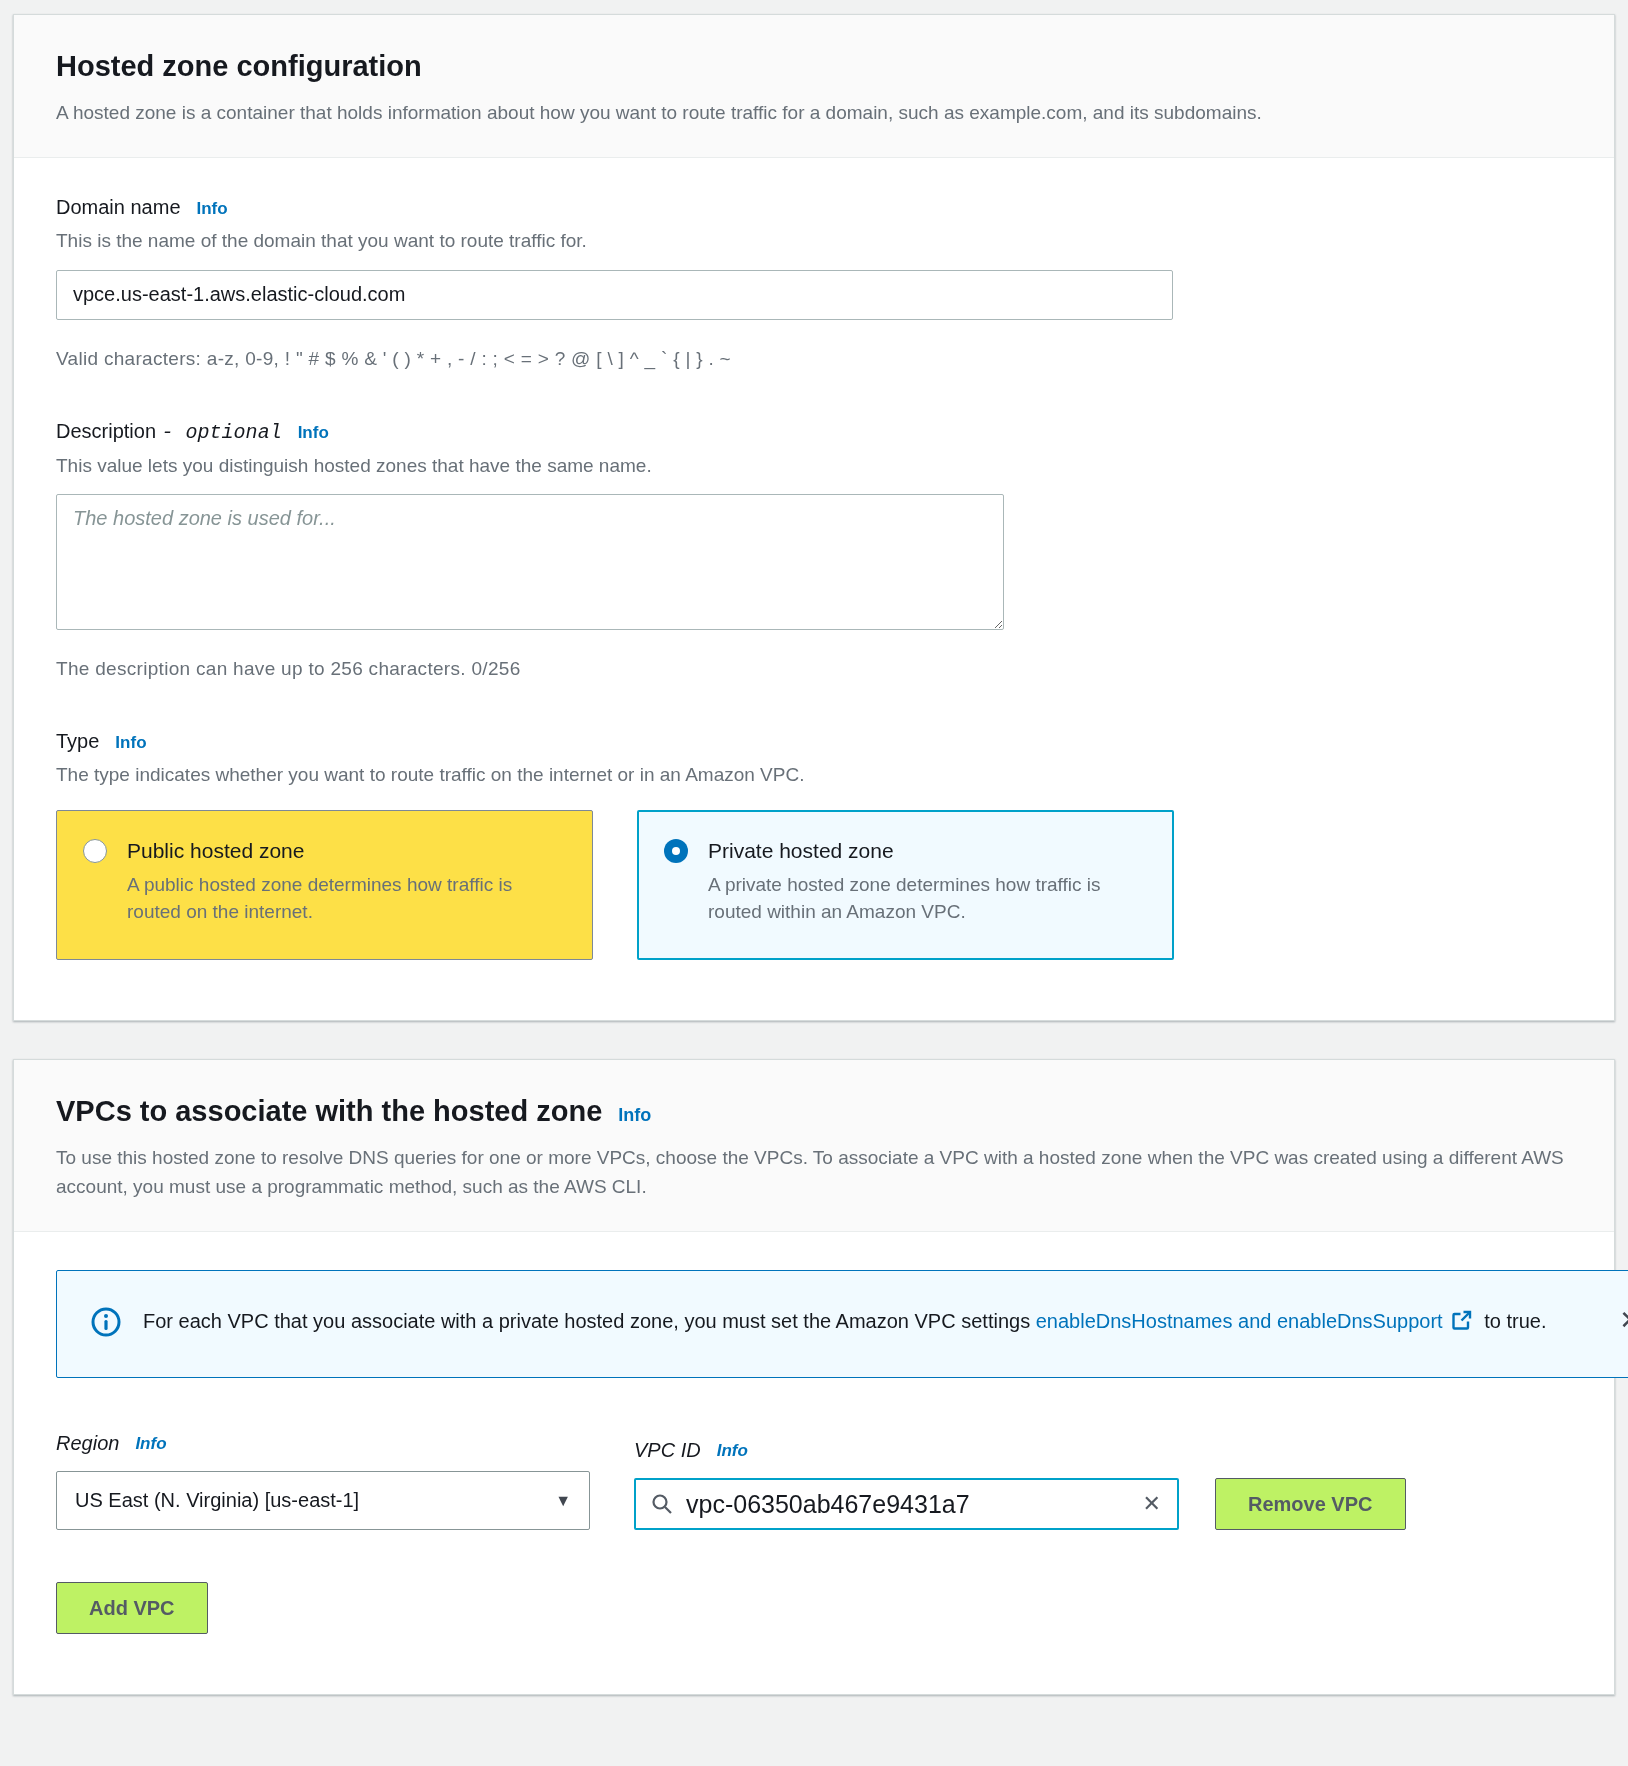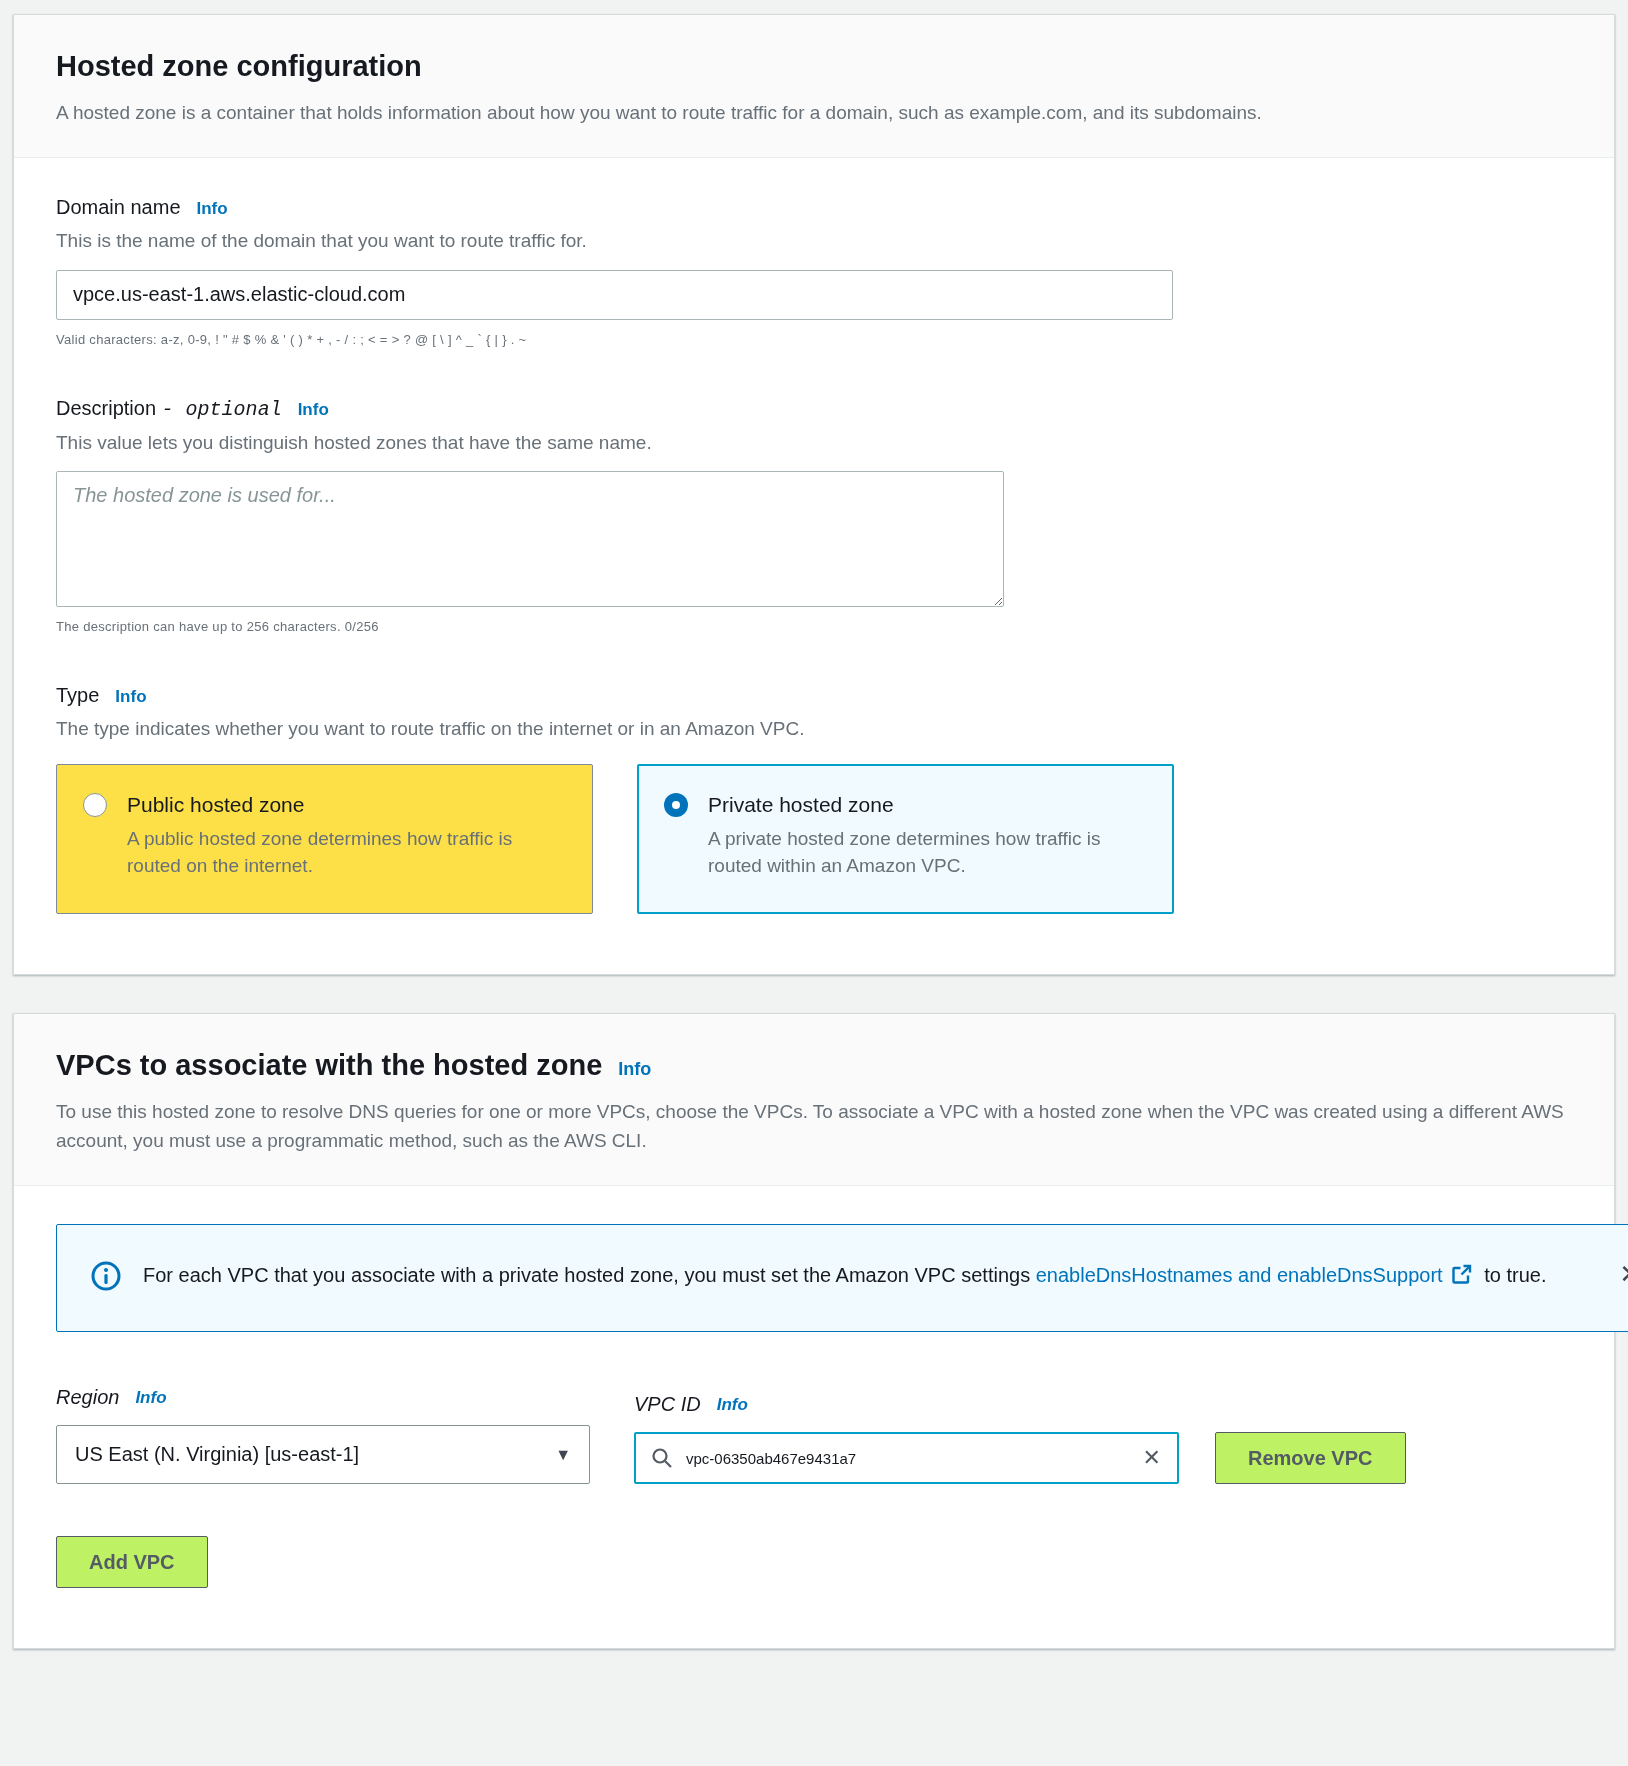--- a/index.html
+++ b/index.html
@@ -57,22 +57,22 @@
   .field-label-row { display: flex; align-items: baseline; }
   .field-label { font-size: 20px; color: #16191f; }
   .field-label .optional { font-style: italic; font-family: Liberation Mono, monospace; }
   .field-helper {
     margin-top: 8px;
     font-size: 19px;
     color: #687078;
     line-height: 1.5;
   }
   .field-constraint {
-    margin-top: 12px;
-    font-size: 13px;
+    margin-top: 28px;
+    font-size: 19px;
     color: #687078;
     letter-spacing: 0.3px;
   }
 
   .text-input {
     display: block;
     margin-top: 14px;
     width: 1117px;
     height: 50px;
     padding: 0 16px;
@@ -210,21 +210,21 @@
     border-radius: 2px;
     background: #ffffff;
     padding: 0 12px 0 14px;
   }
   .search-box input {
     border: none;
     outline: none;
     flex: 1;
     min-width: 0;
     font-family: "Liberation Sans", sans-serif;
-    font-size: 15px;
+    font-size: 25px;
     color: #16191f;
     margin-left: 10px;
     background: transparent;
   }
   .clear-btn {
     background: none;
     border: none;
     color: #545b64;
     font-size: 22px;
     line-height: 1;

